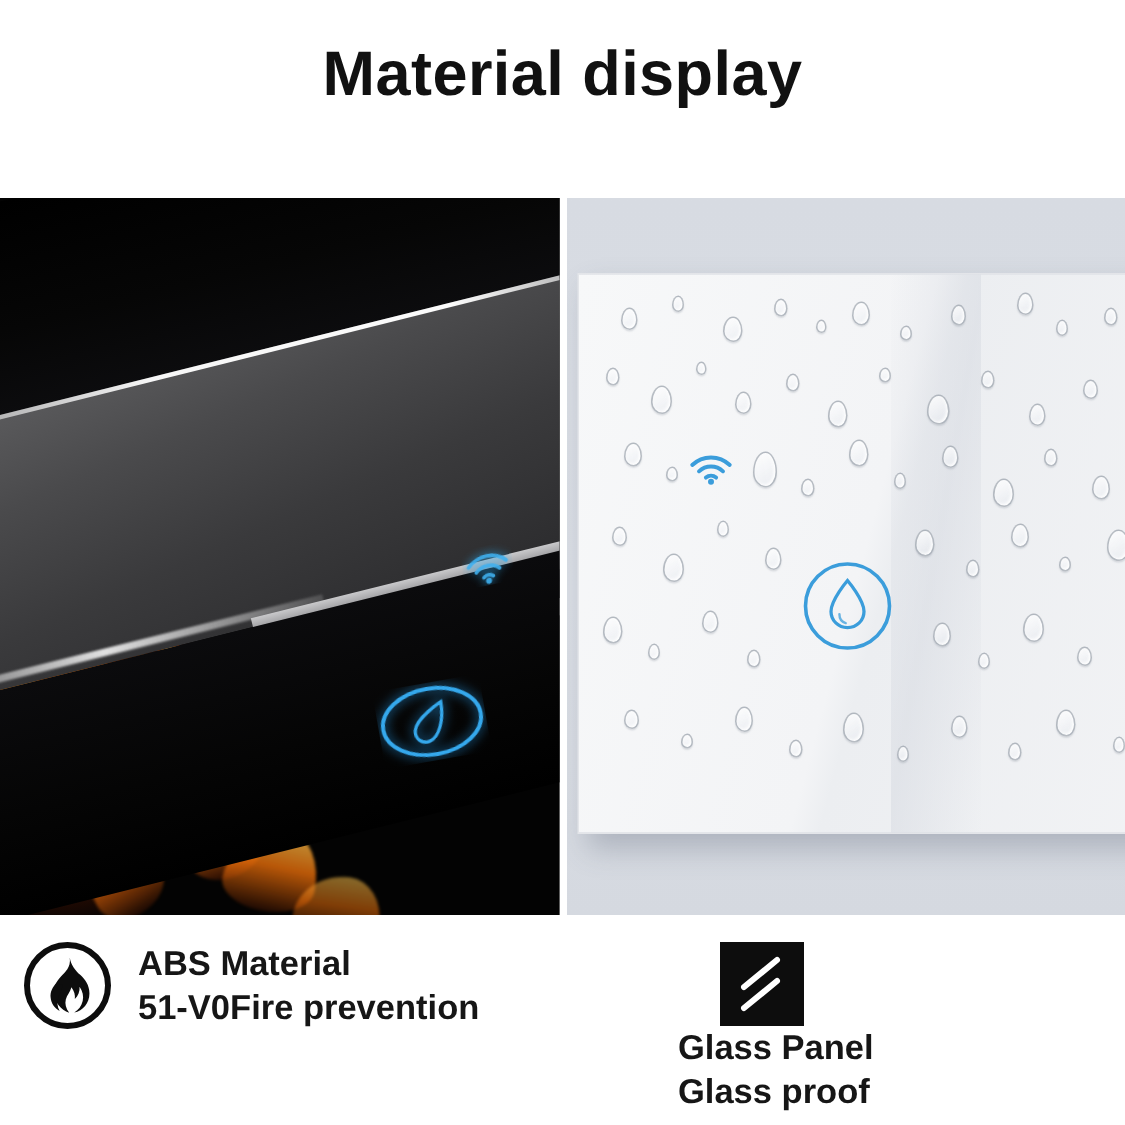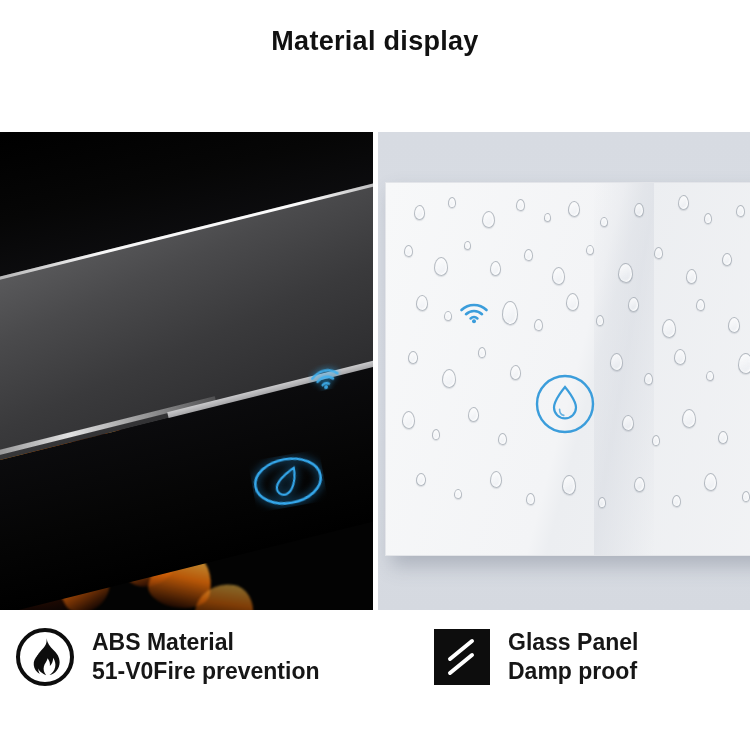--- a/index.html
+++ b/index.html
@@ -15,21 +15,21 @@
     position: relative;
   }
 
   
   .page-title {
     position: absolute;
     left: 0;
     top: 28px;
     width: 750px;
     text-align: center;
-    font-size: 27px;
+    font-size: 42px;
     font-weight: bold;
     color: #111111;
     letter-spacing: 0.3px;
     line-height: 1;
   }
 
   
   .photo-row {
     position: absolute;
     left: 0;
@@ -217,21 +217,21 @@
     height: 96px;
     padding-left: 28px;
   }
   .feature {
     position: absolute;
     top: 0;
     display: flex;
     align-items: center;
   }
   .feature-left  { left: 16px; }
-  .feature-right { left: 434px; }
+  .feature-right { left: 434px; flex-direction: column; }
 
   .icon-flame {
     width: 58px;
     height: 58px;
     border-radius: 50%;
     border: 4px solid #0d0d0d;
     box-sizing: border-box;
     display: flex;
     align-items: center;
     justify-content: center;
@@ -421,17 +421,17 @@
 
   <div class="feature feature-right">
     <div class="icon-glass">
       <svg viewBox="0 0 56 56" width="56" height="56">
         <line x1="16" y1="30" x2="38" y2="12" stroke="#ffffff" stroke-width="4" stroke-linecap="round"></line>
         <line x1="16" y1="44" x2="38" y2="26" stroke="#ffffff" stroke-width="4" stroke-linecap="round"></line>
       </svg>
     </div>
     <div class="feature-text">
       <span>Glass Panel</span>
-      <span class="l2">Damp proof</span>
+      <span class="l2">Glass proof</span>
     </div>
   </div>
 
 </div>
 
 </body></html>

